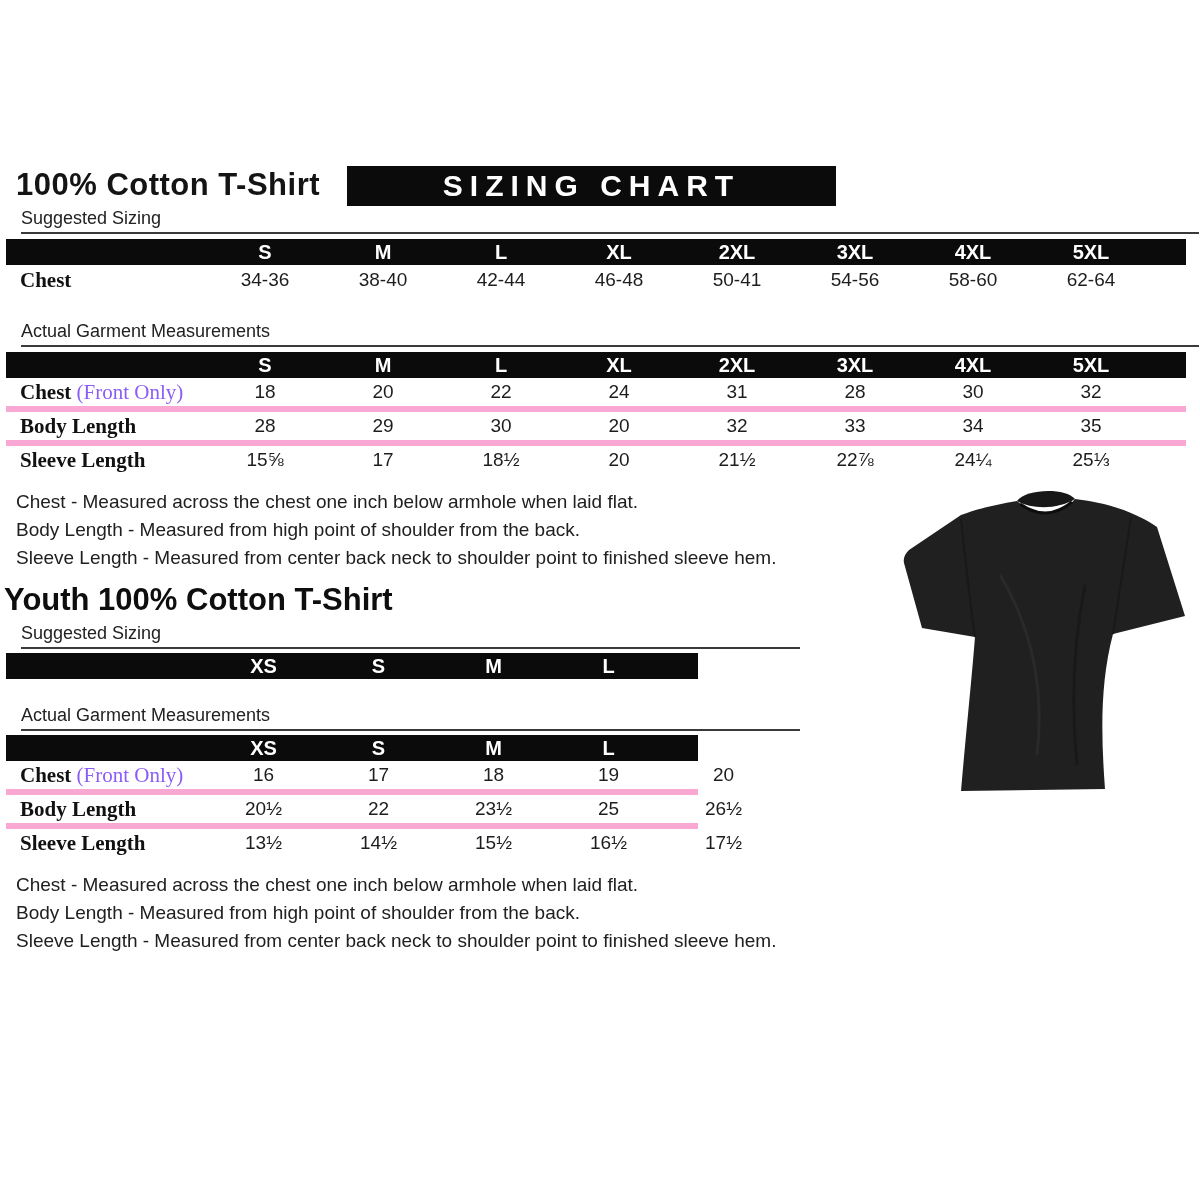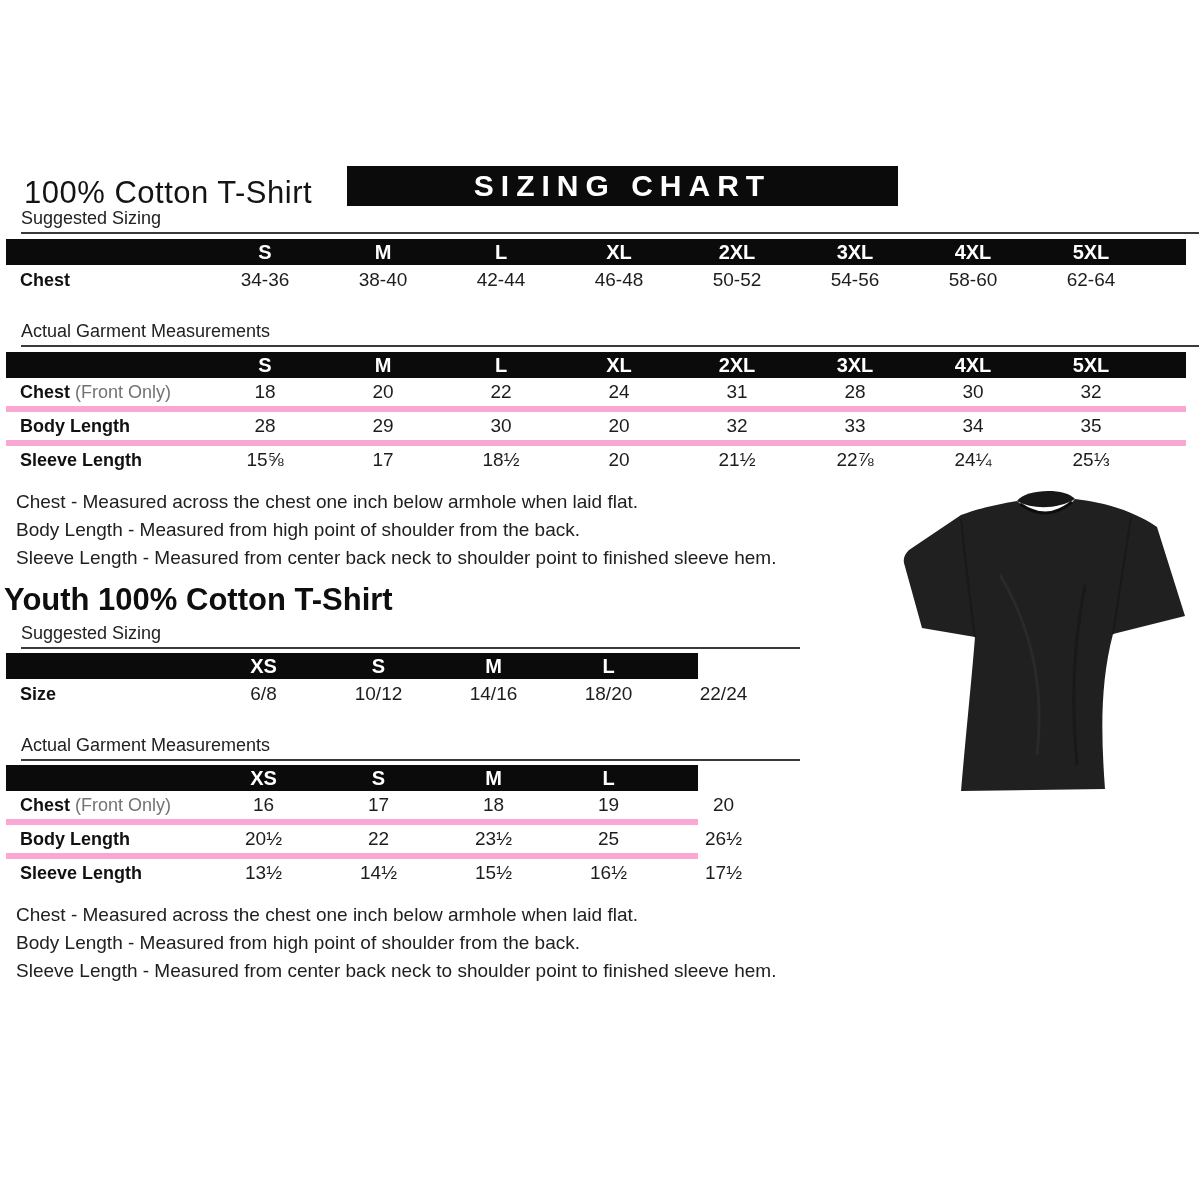--- a/index.html
+++ b/index.html
@@ -3,25 +3,25 @@
 <meta charset="utf-8">
 <style>
   html,body{margin:0;padding:0;background:#ffffff;}
   #canvas{
     position:relative;width:1200px;height:1200px;background:#ffffff;overflow:hidden;
     font-family:"Liberation Sans", sans-serif;color:#1c1c1c;
   }
   
   .header-block{position:relative;height:206px;}
   #adult-title{
-    position:absolute;left:12px;top:163px;margin:12px;
-    font-size:31px;font-weight:400;color:#141414;letter-spacing:0.5px;
+    position:absolute;left:12px;top:163px;margin:4px;
+    font-size:31px;font-weight:700;color:#141414;letter-spacing:0.5px;
   }
   #banner{
-    position:absolute;left:347px;top:166px;width:551px;height:40px;
+    position:absolute;left:347px;top:166px;width:489px;height:40px;
     background:#0b0b0b;display:flex;align-items:center;justify-content:center;
   }
   #banner span{
     color:#ffffff;font-weight:700;font-size:30px;letter-spacing:7px;
   }
   
   .sub-heading{
     margin-left:21px;font-size:18px;color:#222222;
     padding:2px 0 3px 0;border-bottom:2px solid #3a3a3a;
   }
@@ -38,22 +38,22 @@
   .t-row{display:grid;align-items:center;}
   .adult .t-row{grid-template-columns:200px repeat(8,118px);width:1180px;}
   .youth .t-row{grid-template-columns:200px repeat(5,115px);width:692px;}
   .t-head{background:#0b0b0b;height:26px;}
   .head-cell{
     color:#ffffff;font-weight:700;font-size:20px;text-align:center;line-height:26px;
   }
   .t-body-row{height:30px;}
   .actual .t-body-row{height:28px;}
   .actual .t-body-row + .t-body-row{border-top:6px solid #f9a8d4;}
-  .label-cell{padding-left:14px;font-size:18px;font-weight:700;color:#111111;white-space:nowrap;}
-  .label-suffix{font-weight:400;color:#737373;}
+  .label-cell{padding-left:14px;font-size:21px;font-weight:700;color:#111111;white-space:nowrap;font-family:Liberation Serif, serif;}
+  .label-suffix{font-weight:400;color:#8b5cf6;}
   .value-cell{text-align:center;font-size:19px;color:#1d1d1d;}
   
   .notes{margin:14px 0 0 16px;}
   .note-line{font-size:19px;line-height:28px;color:#202020;}
   
   #youth-title{
     margin:10px 0 0 4px;font-size:31px;font-weight:700;color:#0e0e0e;line-height:36px;
   }
   #youth-sub-suggested{margin-top:3px;}
   
@@ -83,21 +83,21 @@
         <div class="t-cell head-cell">3XL</div>
         <div class="t-cell head-cell">4XL</div>
         <div class="t-cell head-cell">5XL</div>
       </div>
       <div class="t-row t-body-row">
         <div class="t-cell label-cell"><span>Chest</span></div>
         <div class="t-cell value-cell">34-36</div>
         <div class="t-cell value-cell">38-40</div>
         <div class="t-cell value-cell">42-44</div>
         <div class="t-cell value-cell">46-48</div>
-        <div class="t-cell value-cell">50-52</div>
+        <div class="t-cell value-cell">50-41</div>
         <div class="t-cell value-cell">54-56</div>
         <div class="t-cell value-cell">58-60</div>
         <div class="t-cell value-cell">62-64</div>
       </div>
     </div>
 
   <div class="sub-heading w-adult mt-gap">Actual Garment Measurements</div>
   <div id="adult-actual" class="size-table adult actual">
       <div class="t-row t-head">
         <div class="t-cell label-cell"></div>
@@ -155,28 +155,20 @@
 
   <div id="youth-sub-suggested" class="sub-heading w-youth">Suggested Sizing</div>
   <div id="youth-suggested" class="size-table youth suggested">
       <div class="t-row t-head">
         <div class="t-cell label-cell"></div>
         <div class="t-cell head-cell">XS</div>
         <div class="t-cell head-cell">S</div>
         <div class="t-cell head-cell">M</div>
         <div class="t-cell head-cell">L</div>
         <div class="t-cell head-cell">XL</div>
-      </div>
-      <div class="t-row t-body-row">
-        <div class="t-cell label-cell"><span>Size</span></div>
-        <div class="t-cell value-cell">6/8</div>
-        <div class="t-cell value-cell">10/12</div>
-        <div class="t-cell value-cell">14/16</div>
-        <div class="t-cell value-cell">18/20</div>
-        <div class="t-cell value-cell">22/24</div>
       </div>
     </div>
 
   <div class="sub-heading w-youth mt-gap">Actual Garment Measurements</div>
   <div id="youth-actual" class="size-table youth actual">
       <div class="t-row t-head">
         <div class="t-cell label-cell"></div>
         <div class="t-cell head-cell">XS</div>
         <div class="t-cell head-cell">S</div>
         <div class="t-cell head-cell">M</div>

